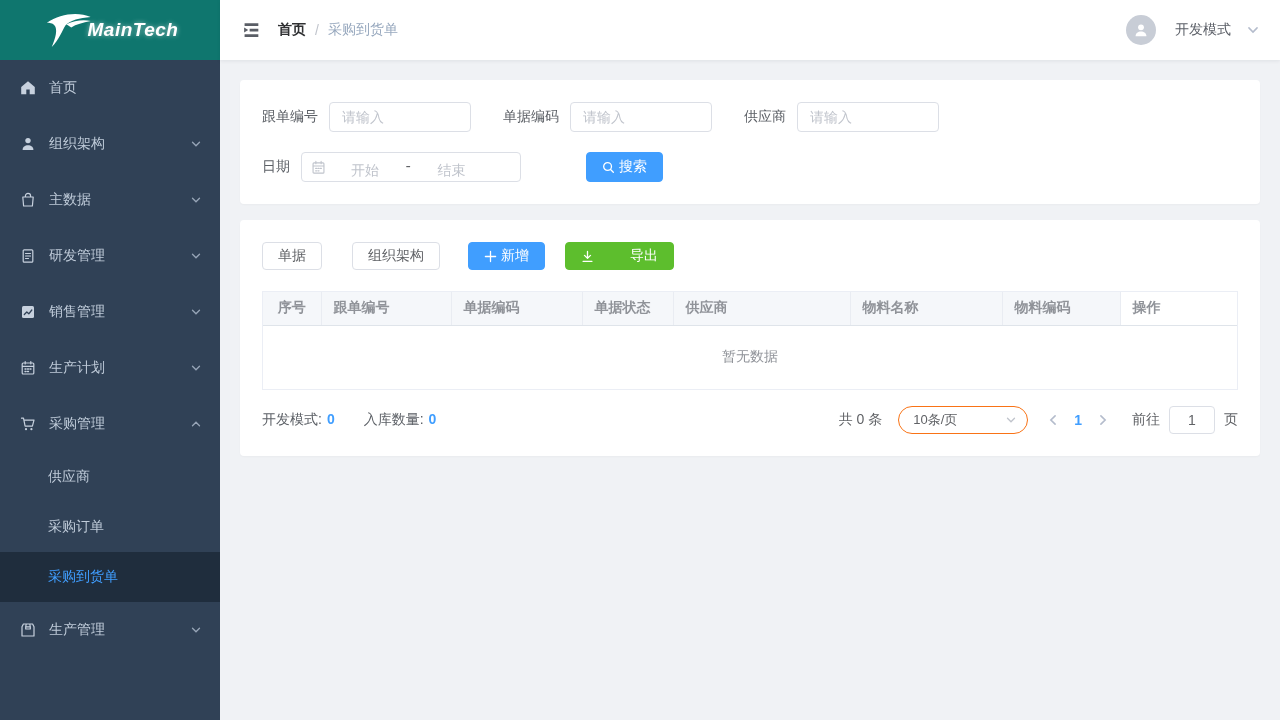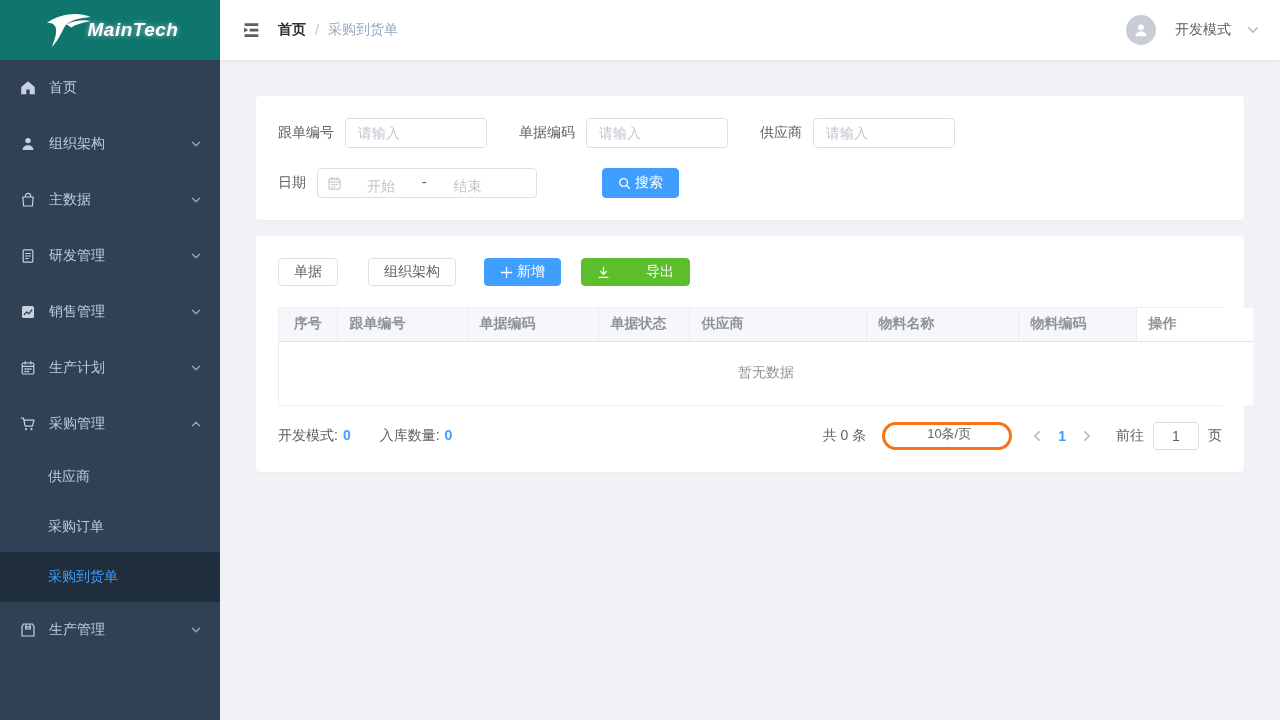--- a/index.html
+++ b/index.html
@@ -27,21 +27,21 @@
   .fold-btn { width:22px; height:22px; color:#5a5e66; cursor:pointer; }
   .crumb { display:flex; align-items:center; margin-left:16px; }
   .crumb-root { color:#303133; font-weight:bold; cursor:pointer; }
   .crumb-sep { color:#c0c4cc; margin:0 9px; }
   .crumb-cur { color:#97a8be; }
   .topbar-right { margin-left:auto; display:flex; align-items:center; cursor:pointer;gap:8px; }
   .avatar { width:30px; height:30px; border-radius:50%; background:#c8cdd6; display:flex; align-items:center; justify-content:center; }
   .user-name { margin:0 7px 0 11px; color:#5a5e66; }
   .user-caret { width:14px; height:14px; color:#b4bccc; }
 
-  .content { flex:1; padding:36px; background:#f0f2f5; overflow:hidden; }
+  .content { flex:1; padding:20px; background:#f0f2f5; overflow:hidden; }
   .card { background:#fff; border-radius:4px; box-shadow:0 1px 2px rgba(0,0,0,.03); }
   .filter-card { padding:22px; margin-bottom:16px; }
   .f-row { display:flex; align-items:center; }
   .f-row + .f-row { margin-top:20px;font-family:Liberation Mono, monospace; }
   .field { display:flex; align-items:center; margin-right:32px; }
   .f-label { color:#5c6066; margin-right:11px; white-space:nowrap; }
   .ipt { width:142px; height:30px; border:1px solid #dcdfe6; border-radius:4px; padding:0 12px; font-size:14px; color:#606266; outline:none; font-family:inherit; }
   .ipt::placeholder { color:#c0c4cc; }
   .date-box { width:220px; height:30px; border:1px solid #dcdfe6; border-radius:4px; display:flex; align-items:center; padding:0 9px; background:#fff; }
   .date-box .cal { width:15px; height:15px; color:#c0c4cc; flex-shrink:0; }
@@ -66,21 +66,21 @@
   th:last-child { border-right:none; background:#fff; }
   td.empty-cell { height:64px; text-align:center; color:#909399; background:#fff; }
 
   .card-footer { margin-top:16px; display:flex; align-items:center; justify-content:space-between; }
   .sums { display:flex; align-items:center; }
   .sum-label { color:#5c6066; }
   .sum-val { color:#409EFF; font-weight:bold; margin-left:5px; }
   .sum-group + .sum-group { margin-left:29px; }
   .pager { display:flex; align-items:center; color:#606266; }
   .pg-total { margin-right:16px; }
-  .pg-select { width:130px; height:28px; border:3px solid #f97316; border-radius:14px; display:flex; align-items:center; padding:0 10px 0 14px; cursor:pointer; font-size:13px; color:#606266; background:#fff;flex-direction:column; }
+  .pg-select { width:130px; height:28px; border:1px solid #f97316; border-radius:14px; display:flex; align-items:center; padding:0 10px 0 14px; cursor:pointer; font-size:13px; color:#606266; background:#fff; }
   .pg-select span { flex:1; }
   .pg-select .s-caret { width:12px; height:12px; color:#c0c4cc; }
   .pg-arrow { width:14px; height:14px; color:#b4bccc; cursor:pointer; }
   .pg-prev { margin:0 14px 0 18px; } .pg-next { margin:0 22px 0 14px; }
   .pg-num { color:#409EFF; font-weight:bold; cursor:pointer; }
   .pg-goto-label { margin-right:9px; }
   .pg-goto { width:46px; height:28px; border:1px solid #dcdfe6; border-radius:4px; text-align:center; font-size:14px; color:#606266; outline:none; font-family:inherit; }
   .pg-unit { margin-left:9px; }
 </style>
 </head>

